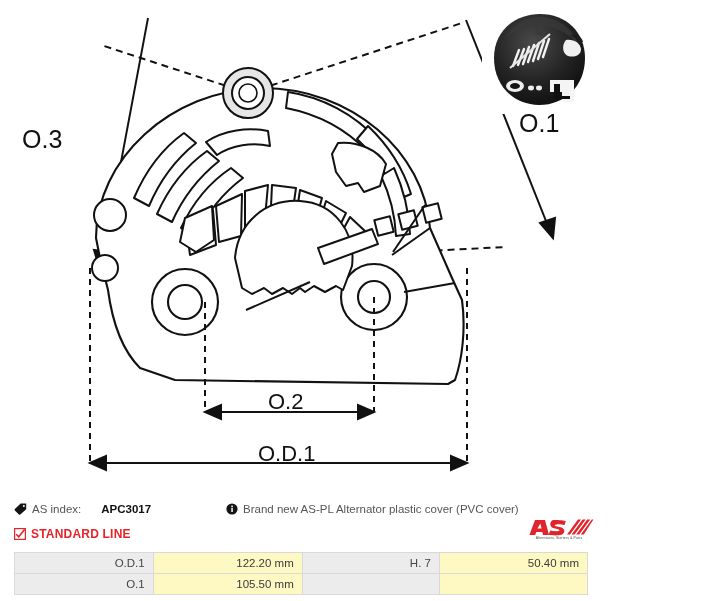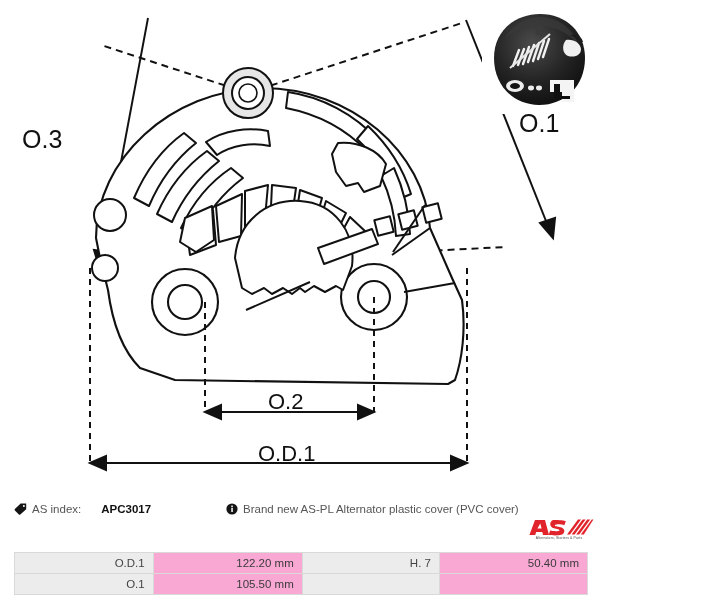--- a/index.html
+++ b/index.html
@@ -113,21 +113,21 @@
     text-align: right;
     color: #3a3a3a;
     white-space: nowrap;
   }
   #spec-table td.keycell {
     background: #ececec;
     color: #444;
     width: 140px;
   }
   #spec-table td.valcell {
-    background: #f9a8d4;
+    background: #fef9c3;
     width: 147px;
   }
 </style>
 </head>
 <body>
 
 <div id="drawing-area">
 
   <svg id="drawing-svg" width="722" height="492" viewBox="0 0 722 492">
 
@@ -304,20 +304,29 @@
       <span class="ic">
         <svg width="13" height="12" viewBox="0 0 13 12">
           <path d="M6.6 0.6 L12.2 0.6 L12.2 6.2 L6.3 11.5 C5.9 11.9 5.3 11.9 4.9 11.5
                    L0.9 7.5 C0.5 7.1 0.5 6.5 0.9 6.1 Z" fill="#141414"></path>
           <circle cx="9.9" cy="2.9" r="1.0" fill="#ffffff"></circle>
         </svg>
       </span>
       <span class="info-label">AS index:</span>
       <span style="width:4px"></span>
       <span class="info-strong">APC3017</span>
+    </div>
+    <div class="info-row" style="margin-top:4px;">
+      <span class="ic">
+        <svg width="12" height="12" viewBox="0 0 12 12">
+          <rect x="0.6" y="0.6" width="10.8" height="10.8" fill="#ffffff" stroke="#e8232a" stroke-width="1.2"></rect>
+          <path d="M2.2 6.2 L4.7 8.8 L10.6 1.4" fill="none" stroke="#e8232a" stroke-width="1.6"></path>
+        </svg>
+      </span>
+      <span class="std-line">STANDARD LINE</span>
     </div>
   </div>
 
   <div class="info-col" style="left:226px; top:4px;">
     <div class="info-row">
       <span class="ic">
         <svg width="12" height="12" viewBox="0 0 12 12">
           <circle cx="6" cy="6" r="5.6" fill="#141414"></circle>
           <rect x="5.3" y="4.8" width="1.5" height="4.2" fill="#ffffff"></rect>
           <rect x="5.3" y="2.5" width="1.5" height="1.6" fill="#ffffff"></rect>

